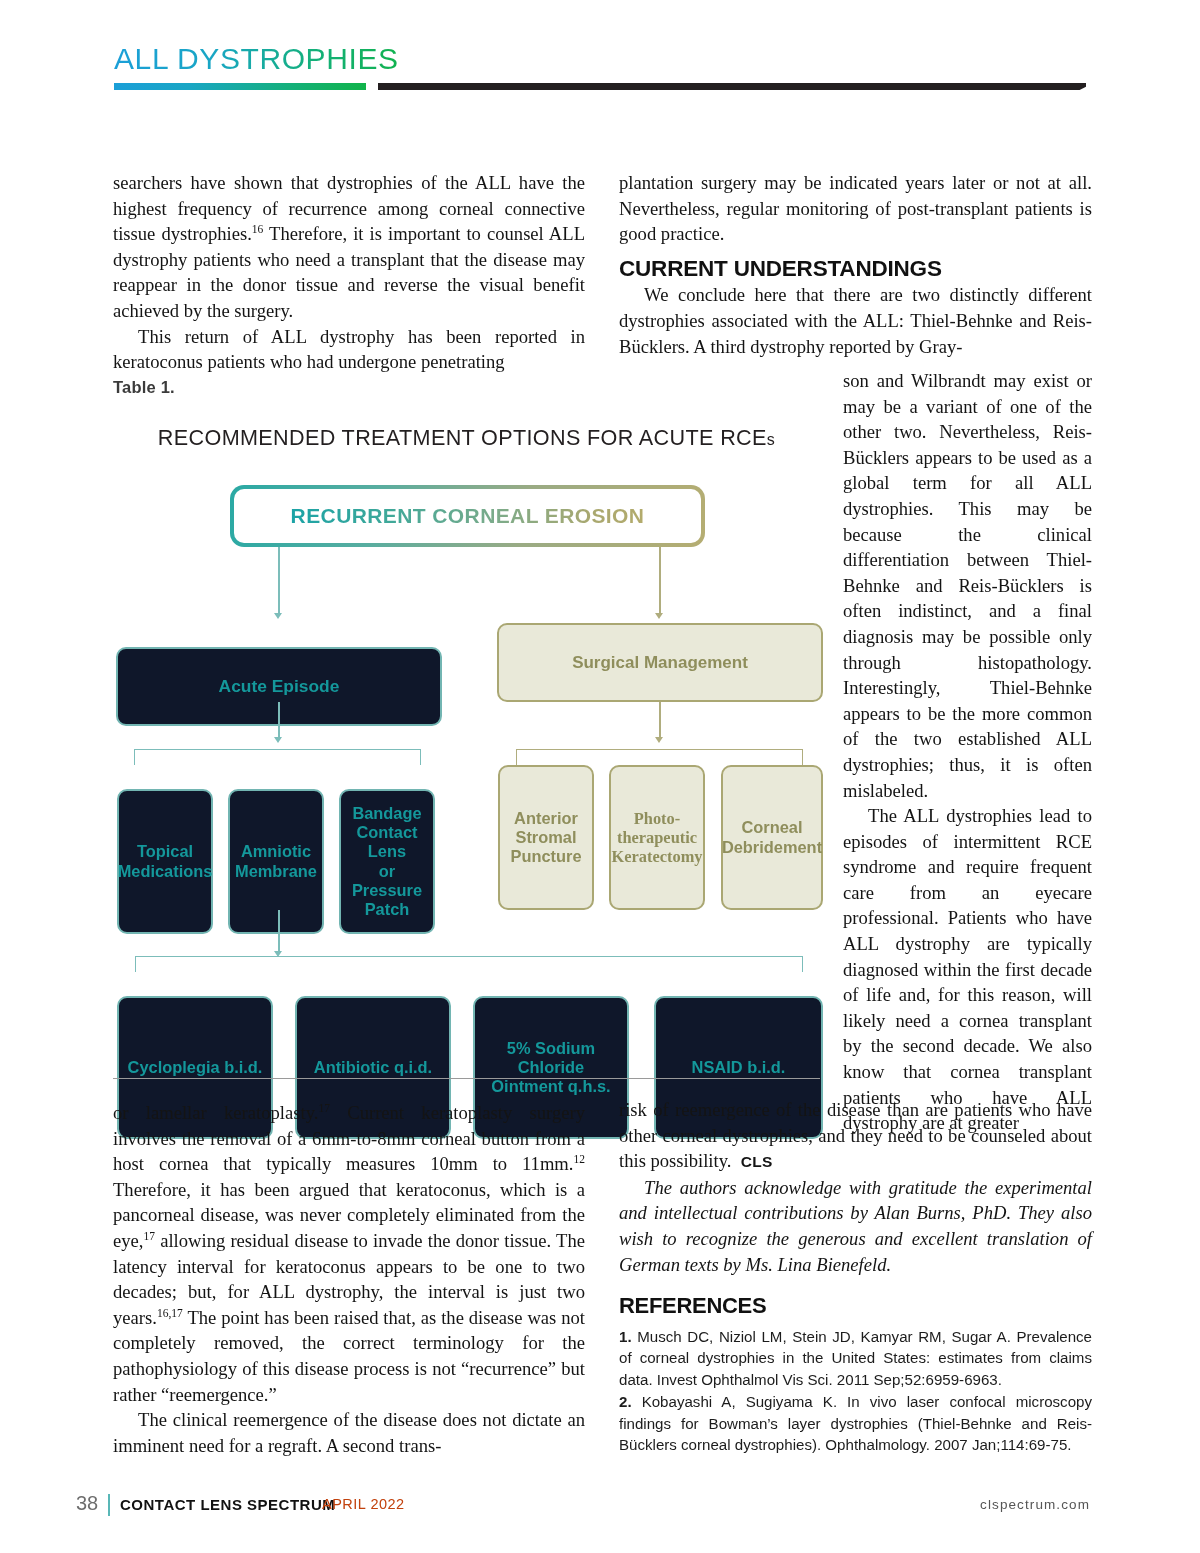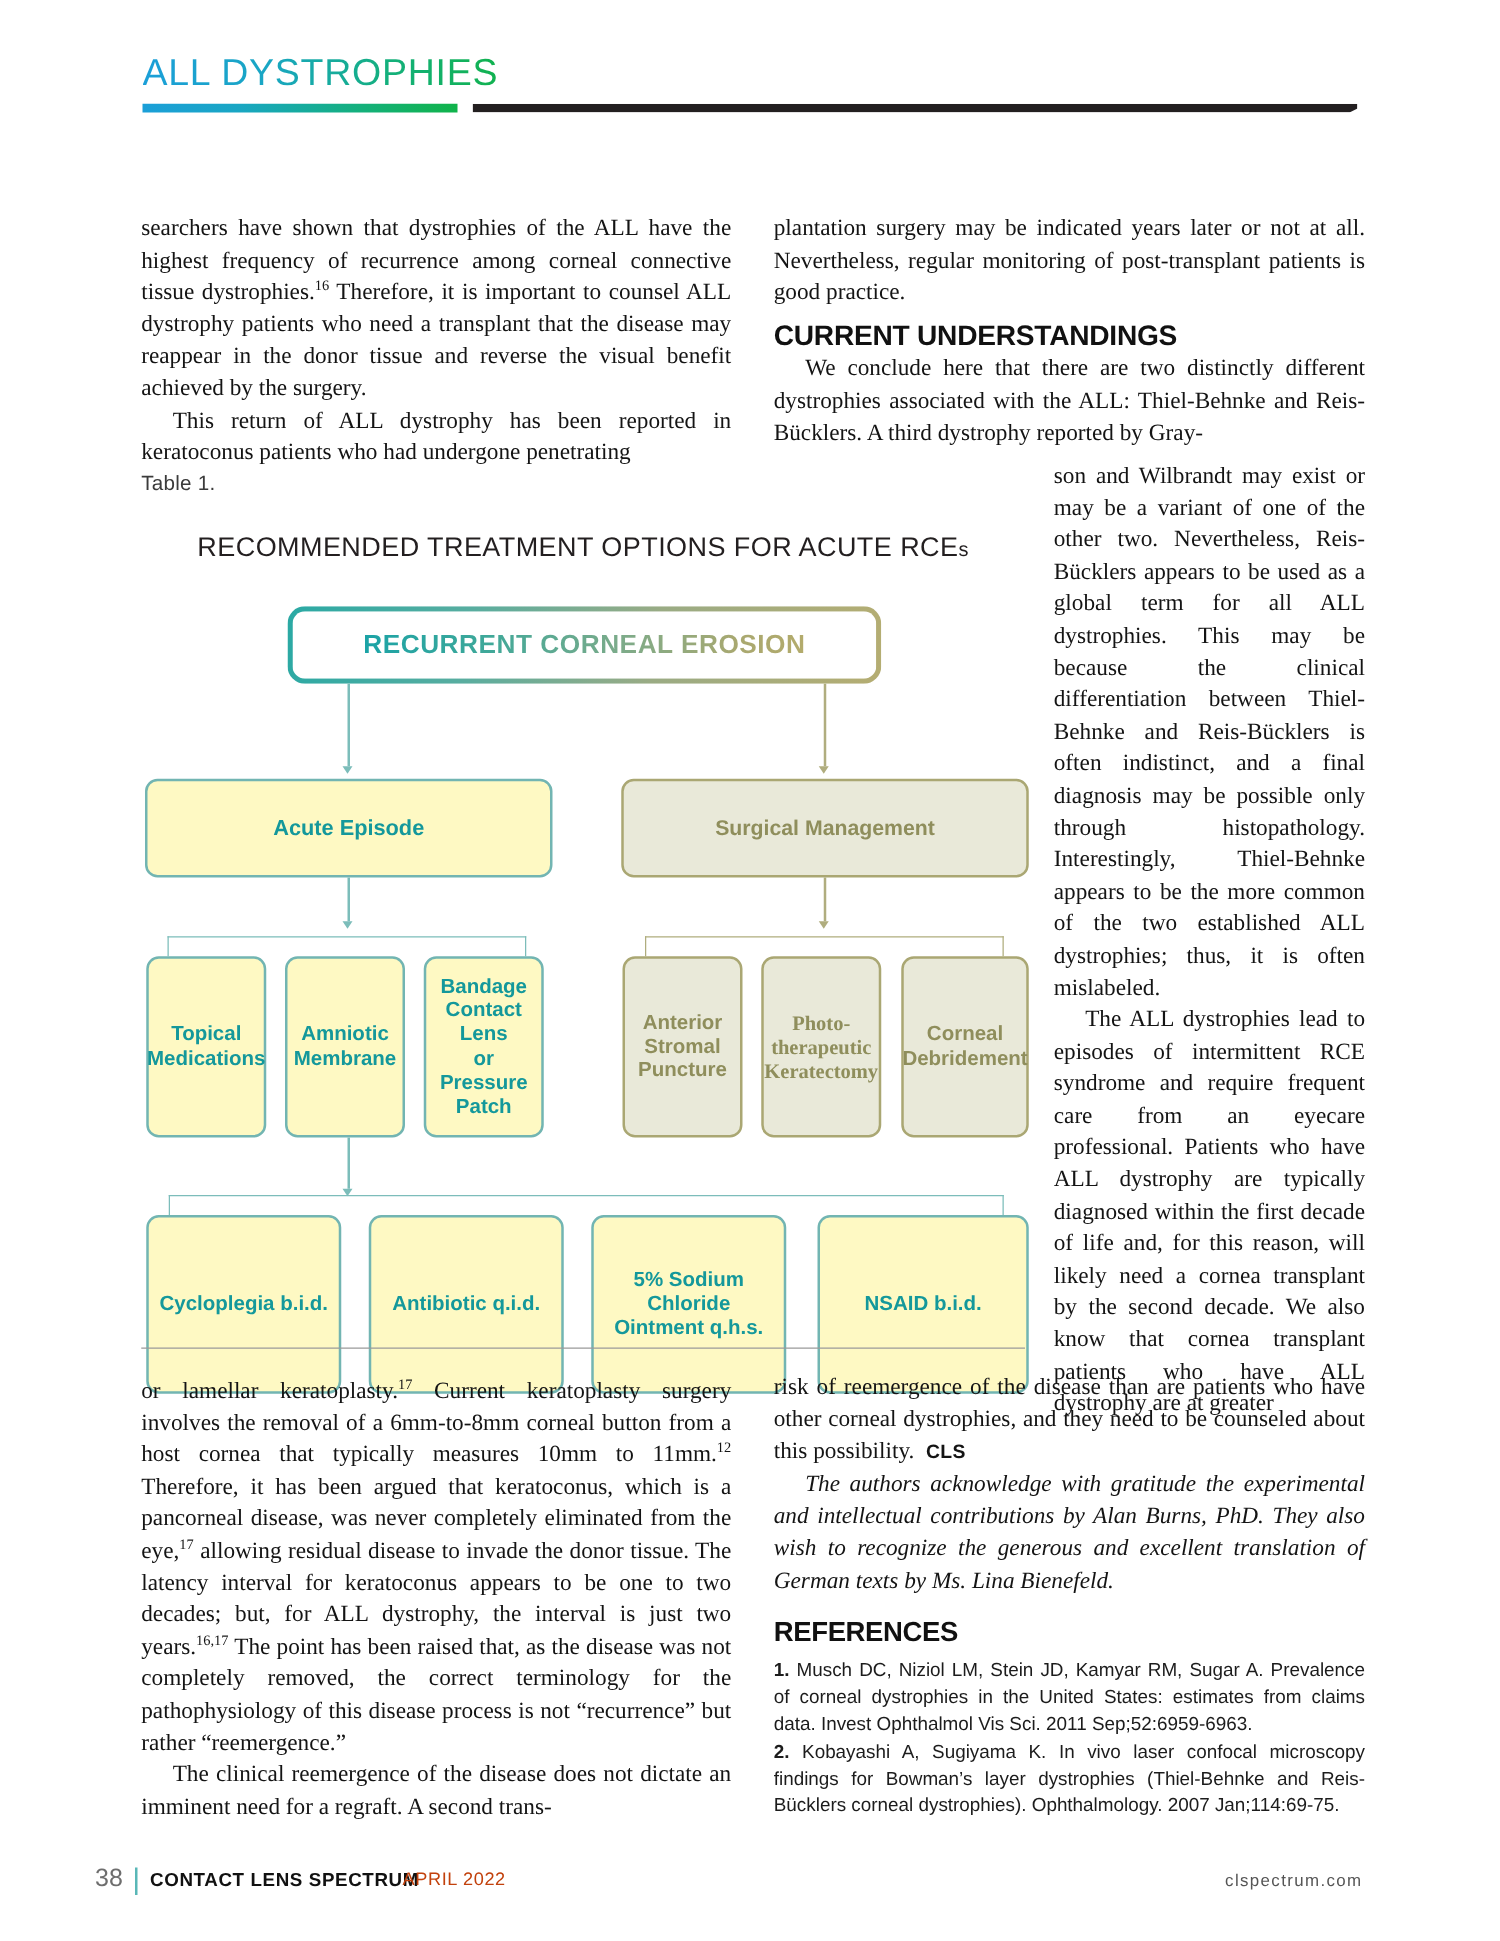--- a/index.html
+++ b/index.html
@@ -63,21 +63,21 @@
     margin:9px 0 1px 0;
   }
   .cls-mark {
     font-family:"Liberation Sans", sans-serif;
     font-weight:700; font-size:15.5px; letter-spacing:0.3px;
   }
   .ital { font-style:italic; }
   sup { font-size:0.62em; vertical-align:super; line-height:0; }
 
   
-  #figure-block { position:absolute; left:113px; top:378px; width:707px; }
+  #figure-block { position:absolute; left:113px; top:378px; width:707px;font-weight:bold; }
   .table-label {
     font-family:"Liberation Sans", sans-serif;
     font-size:16.5px; color:#3b3b3b; letter-spacing:0.2px;
   }
   .figure-title {
     position:absolute; left:113px; top:425px; width:707px;
     text-align:center;
     font-family:"Liberation Sans", sans-serif;
     font-size:21.6px; font-weight:400; letter-spacing:0.35px;
     color:#231f20;
@@ -107,23 +107,24 @@
     border:4px solid transparent;
     font-size:21px; letter-spacing:0.4px;
   }
   #node-root span {
     background:linear-gradient(90deg,#1ba3a6 0%, #3fa899 28%, #7cab8a 58%, #a9a870 85%, #b3ab6c 100%);
     -webkit-background-clip:text; background-clip:text;
     -webkit-text-fill-color:transparent; color:transparent;
   }
 
   .teal {
-    background:#fef9c3;
+    background:#0f172a;
     border:2.2px solid #72b5b2;
     color:#14989b;
+    margin-top:24px;
   }
   .olive {
     background:#e9e9d9;
     border:2.2px solid #aaa773;
     color:#8f8e5c;
   }
 
   #node-acute  { left:3px;  top:143px; width:326px; height:79px; border-radius:10px; font-size:17.4px; }
   #node-surg   { left:384px;top:143px; width:326px; height:79px; border-radius:10px; font-size:17px; }
 

